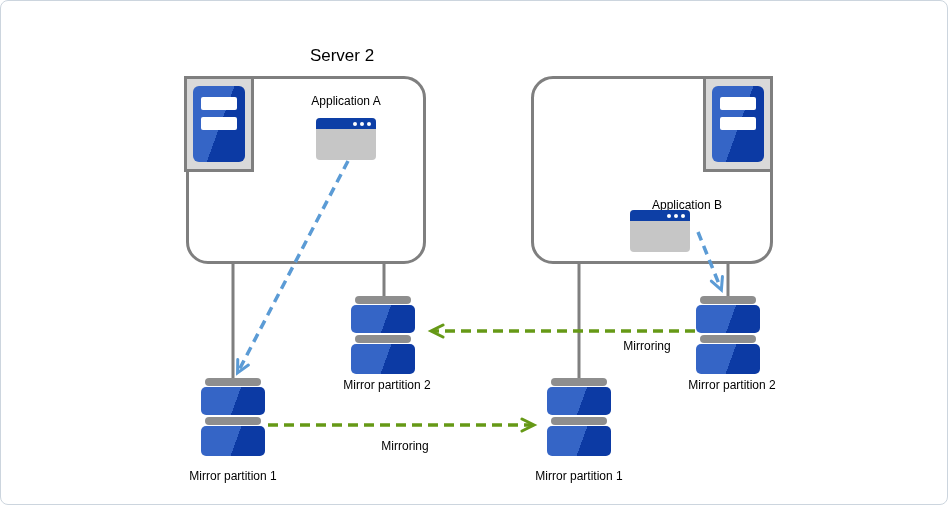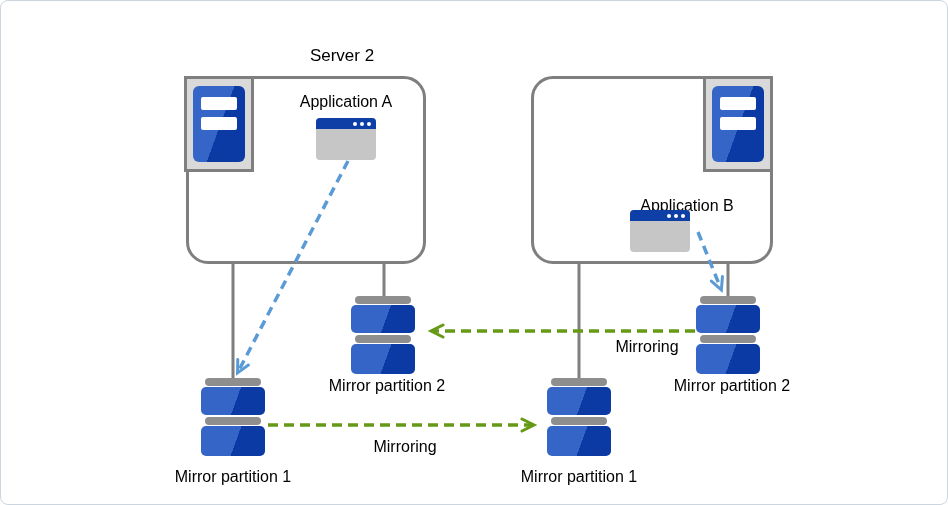--- a/index.html
+++ b/index.html
@@ -1,21 +1,21 @@
 <!DOCTYPE html>
 <html style="--server-box-border: #7f7f7f; --connector-gray: #7f7f7f; --mirroring-green: #669916; --app-arrow-blue: #5b9bd5; --disk-blue-light: #3565c6; --disk-blue-dark: #0c3aa4; --icon-frame-gray: #d9d9d9; --window-titlebar-blue: #0d3fa6; --window-body-gray: #c6c6c6; --cap-gray: #8e8e8e;"><head>
 <meta charset="utf-8">
 <style>
   html,body{margin:0;padding:0;background:#fff;}
   .canvas{
     position:relative;width:948px;height:505px;background:#ffffff;
     border:1.5px solid #ccd5de;border-radius:8px;box-sizing:border-box;
     font-family:"Liberation Sans",sans-serif;color:#000;overflow:hidden;
   }
-  .txt{position:absolute;text-align:center;font-size:16px;line-height:19px;white-space:nowrap;}
+  .txt{position:absolute;text-align:center;font-size:12px;line-height:19px;white-space:nowrap;}
   .server-title{font-size:17px;}
   .sbox{position:absolute;border:3px solid var(--server-box-border);border-radius:22px;box-sizing:border-box;background:transparent;}
   .overlay{position:absolute;left:0;top:0;width:948px;height:505px;}
   .lg{stroke:var(--connector-gray);stroke-width:3;}
   .lb{stroke:var(--app-arrow-blue);stroke-width:3.5;stroke-dasharray:9 6;stroke-linecap:butt;fill:none;}
   .lgr{stroke:var(--mirroring-green);stroke-width:3.5;stroke-dasharray:10 6;fill:none;}
   .mk-blue{fill:none;stroke:var(--app-arrow-blue);stroke-width:3;stroke-linecap:round;}
   .mk-green{fill:none;stroke:var(--mirroring-green);stroke-width:3;stroke-linecap:round;}
   .iframe{position:absolute;width:70px;height:96px;background:var(--icon-frame-gray);border:3px solid #7f7f7f;box-sizing:border-box;}
   .chassis{position:absolute;left:6px;top:7px;width:52px;height:76px;border-radius:6px;

